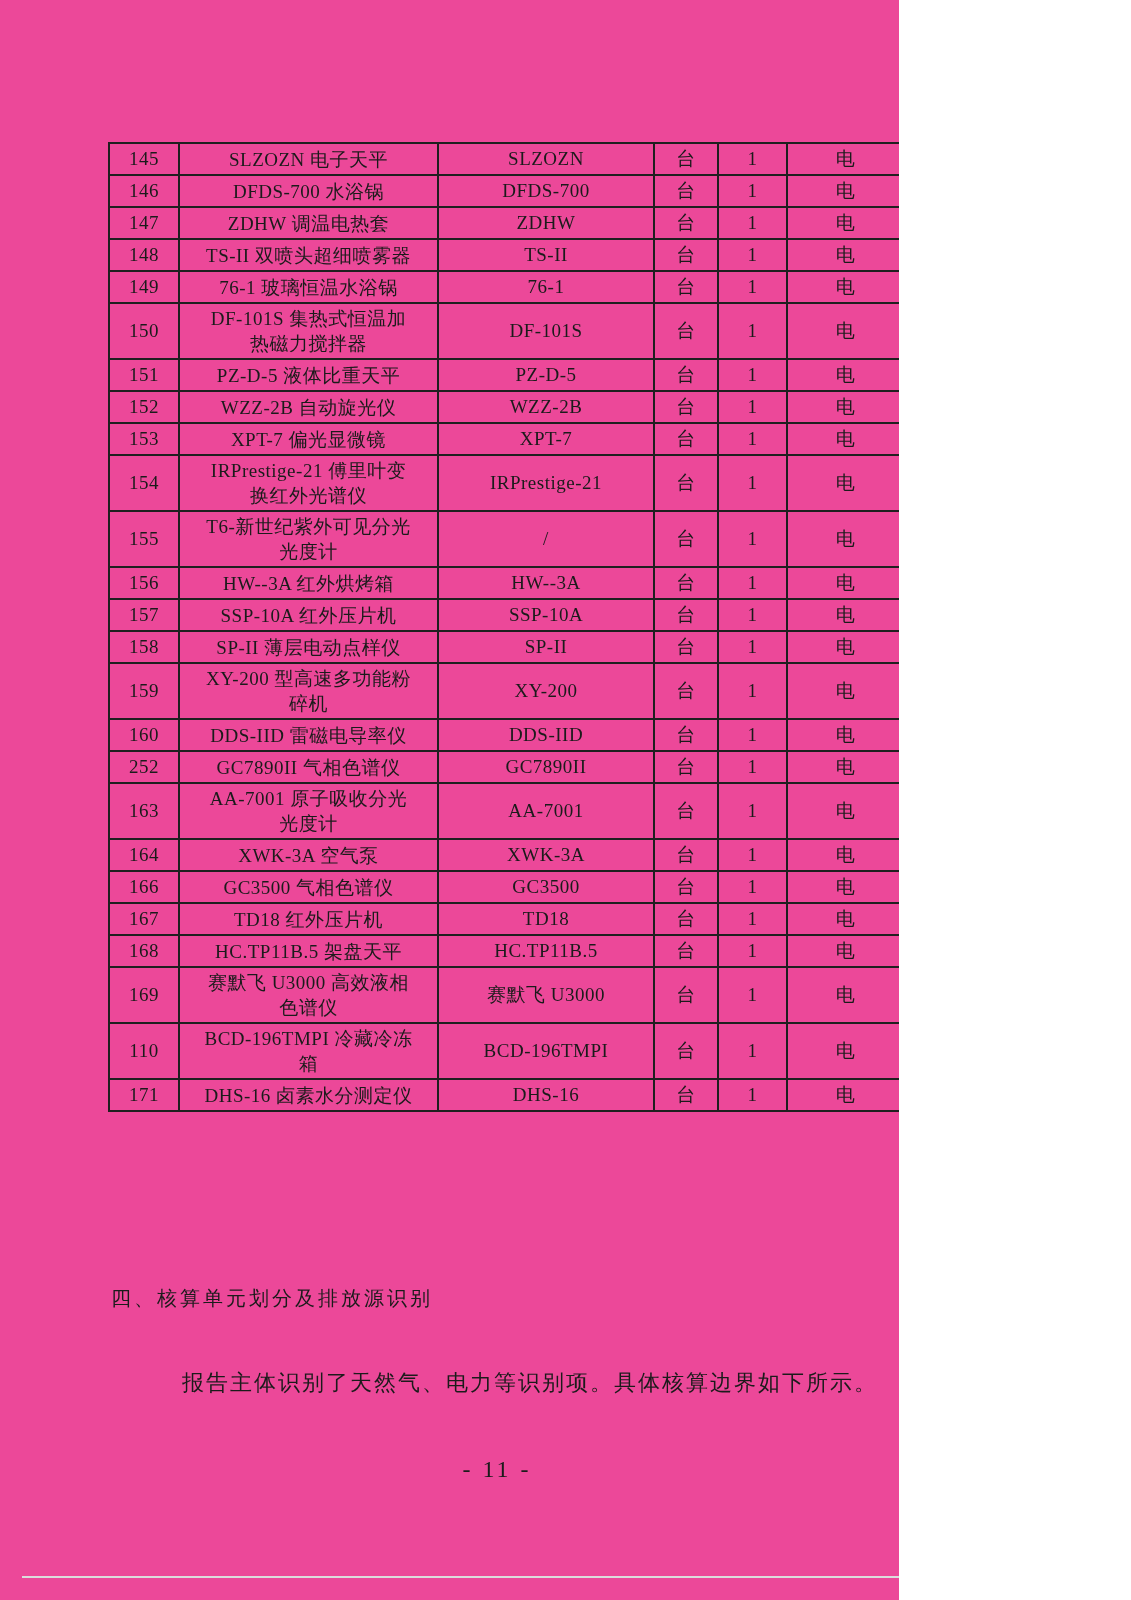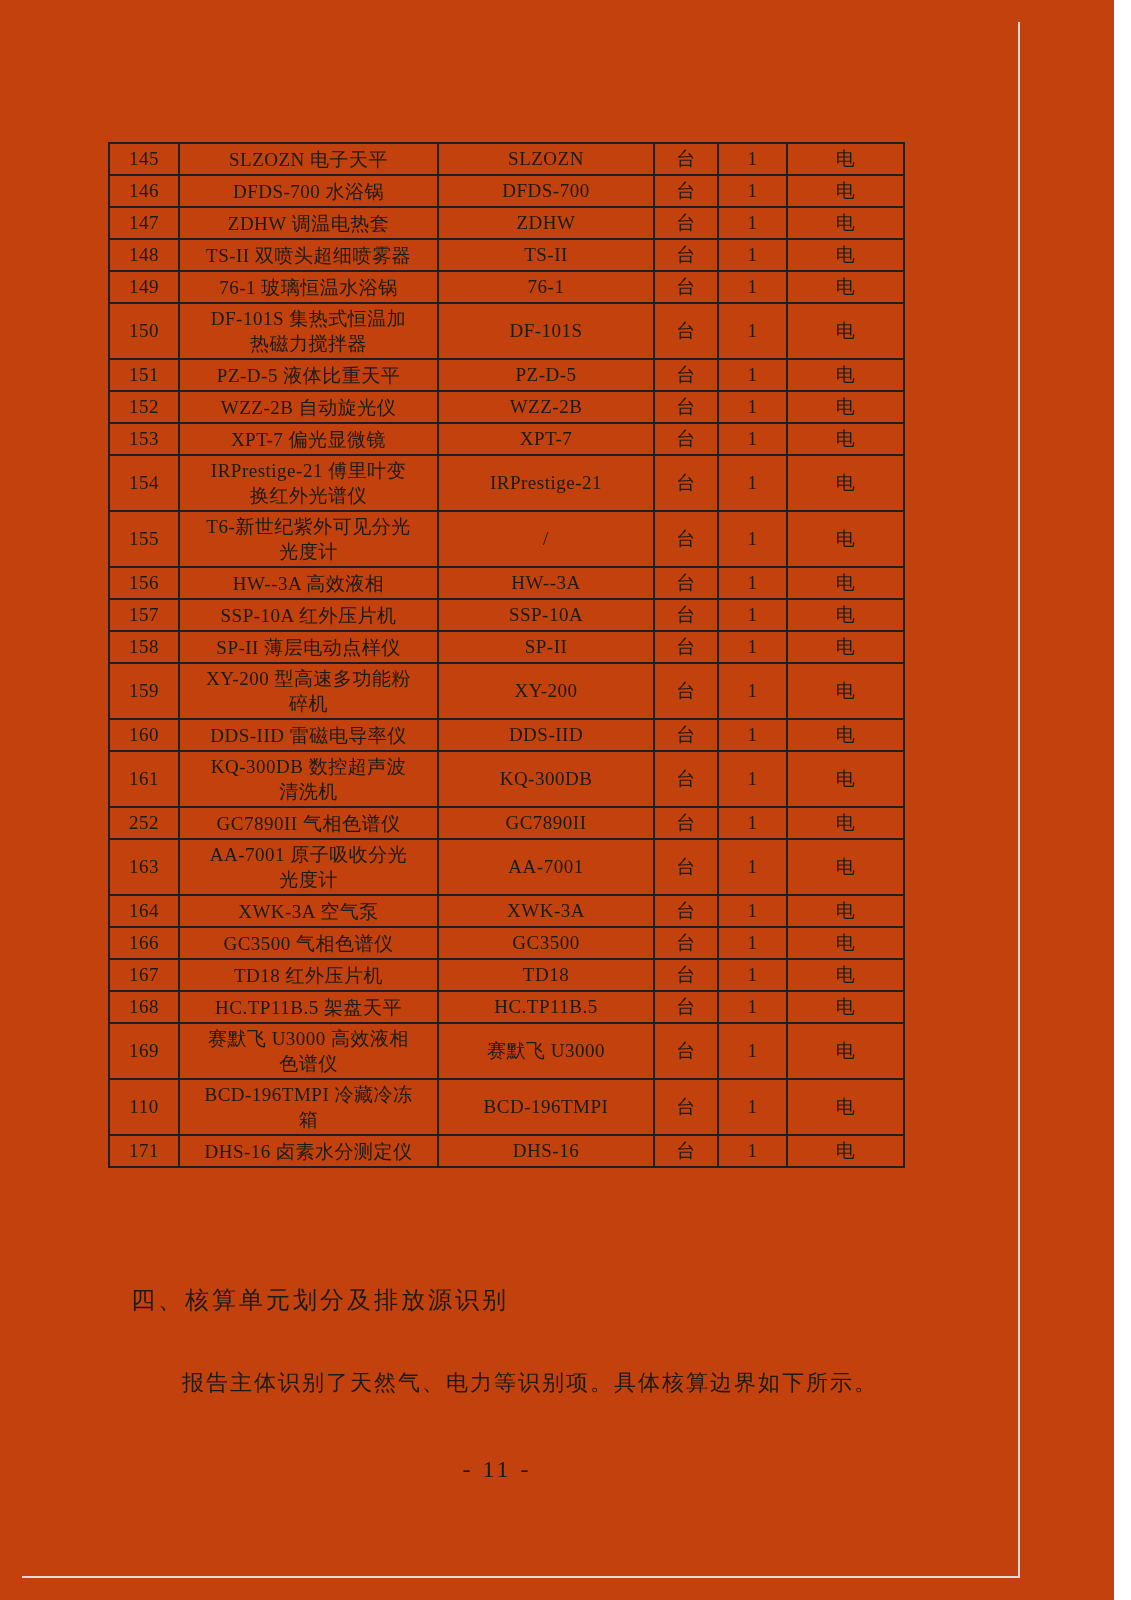--- a/index.html
+++ b/index.html
@@ -2,23 +2,23 @@
 <html><head>
 <meta charset="utf-8">
 <style>
   html, body {
     margin: 0;
     padding: 0;
     background: #ffffff;
   }
   .page {
     position: relative;
-    width: 1114px;
+    width: 899px;
     height: 1600px;
-    background: #c2410c;
+    background: #ec4899;
     font-family: "Liberation Serif", "DejaVu Serif", serif;
     color: #1b1b1b;
     overflow: hidden;
   }
   
   .scan-line-v {
     position: absolute;
     left: 1018px;
     top: 22px;
     width: 2px;
@@ -51,23 +51,23 @@
     overflow: hidden;
   }
   tr.single td { height: 30px; }
   tr.double td { height: 54px; }
   td.name {
     white-space: pre-line;
     line-height: 25px;
   }
   .section-heading {
     position: absolute;
-    left: 131px;
+    left: 111px;
     top: 1286px;
-    font-size: 24px;
+    font-size: 20px;
     letter-spacing: 3px;
     line-height: 1.2;
     white-space: nowrap;
     font-family: Liberation Serif, serif;
   }
   .body-paragraph {
     position: absolute;
     left: 182px;
     top: 1368px;
     width: 740px;
@@ -189,21 +189,21 @@
           <td>155</td>
           <td class="name">T6-新世纪紫外可见分光
 光度计</td>
           <td>/</td>
           <td>台</td>
           <td>1</td>
           <td>电</td>
         </tr>
         <tr class="single">
           <td>156</td>
-          <td class="name">HW--3A 高效液相</td>
+          <td class="name">HW--3A 红外烘烤箱</td>
           <td>HW--3A</td>
           <td>台</td>
           <td>1</td>
           <td>电</td>
         </tr>
         <tr class="single">
           <td>157</td>
           <td class="name">SSP-10A 红外压片机</td>
           <td>SSP-10A</td>
           <td>台</td>
@@ -228,29 +228,20 @@
           <td>电</td>
         </tr>
         <tr class="single">
           <td>160</td>
           <td class="name">DDS-IID 雷磁电导率仪</td>
           <td>DDS-IID</td>
           <td>台</td>
           <td>1</td>
           <td>电</td>
         </tr>
-        <tr class="double">
-          <td>161</td>
-          <td class="name">KQ-300DB 数控超声波
-清洗机</td>
-          <td>KQ-300DB</td>
-          <td>台</td>
-          <td>1</td>
-          <td>电</td>
-        </tr>
         <tr class="single">
           <td>252</td>
           <td class="name">GC7890II 气相色谱仪</td>
           <td>GC7890II</td>
           <td>台</td>
           <td>1</td>
           <td>电</td>
         </tr>
         <tr class="double">
           <td>163</td>

